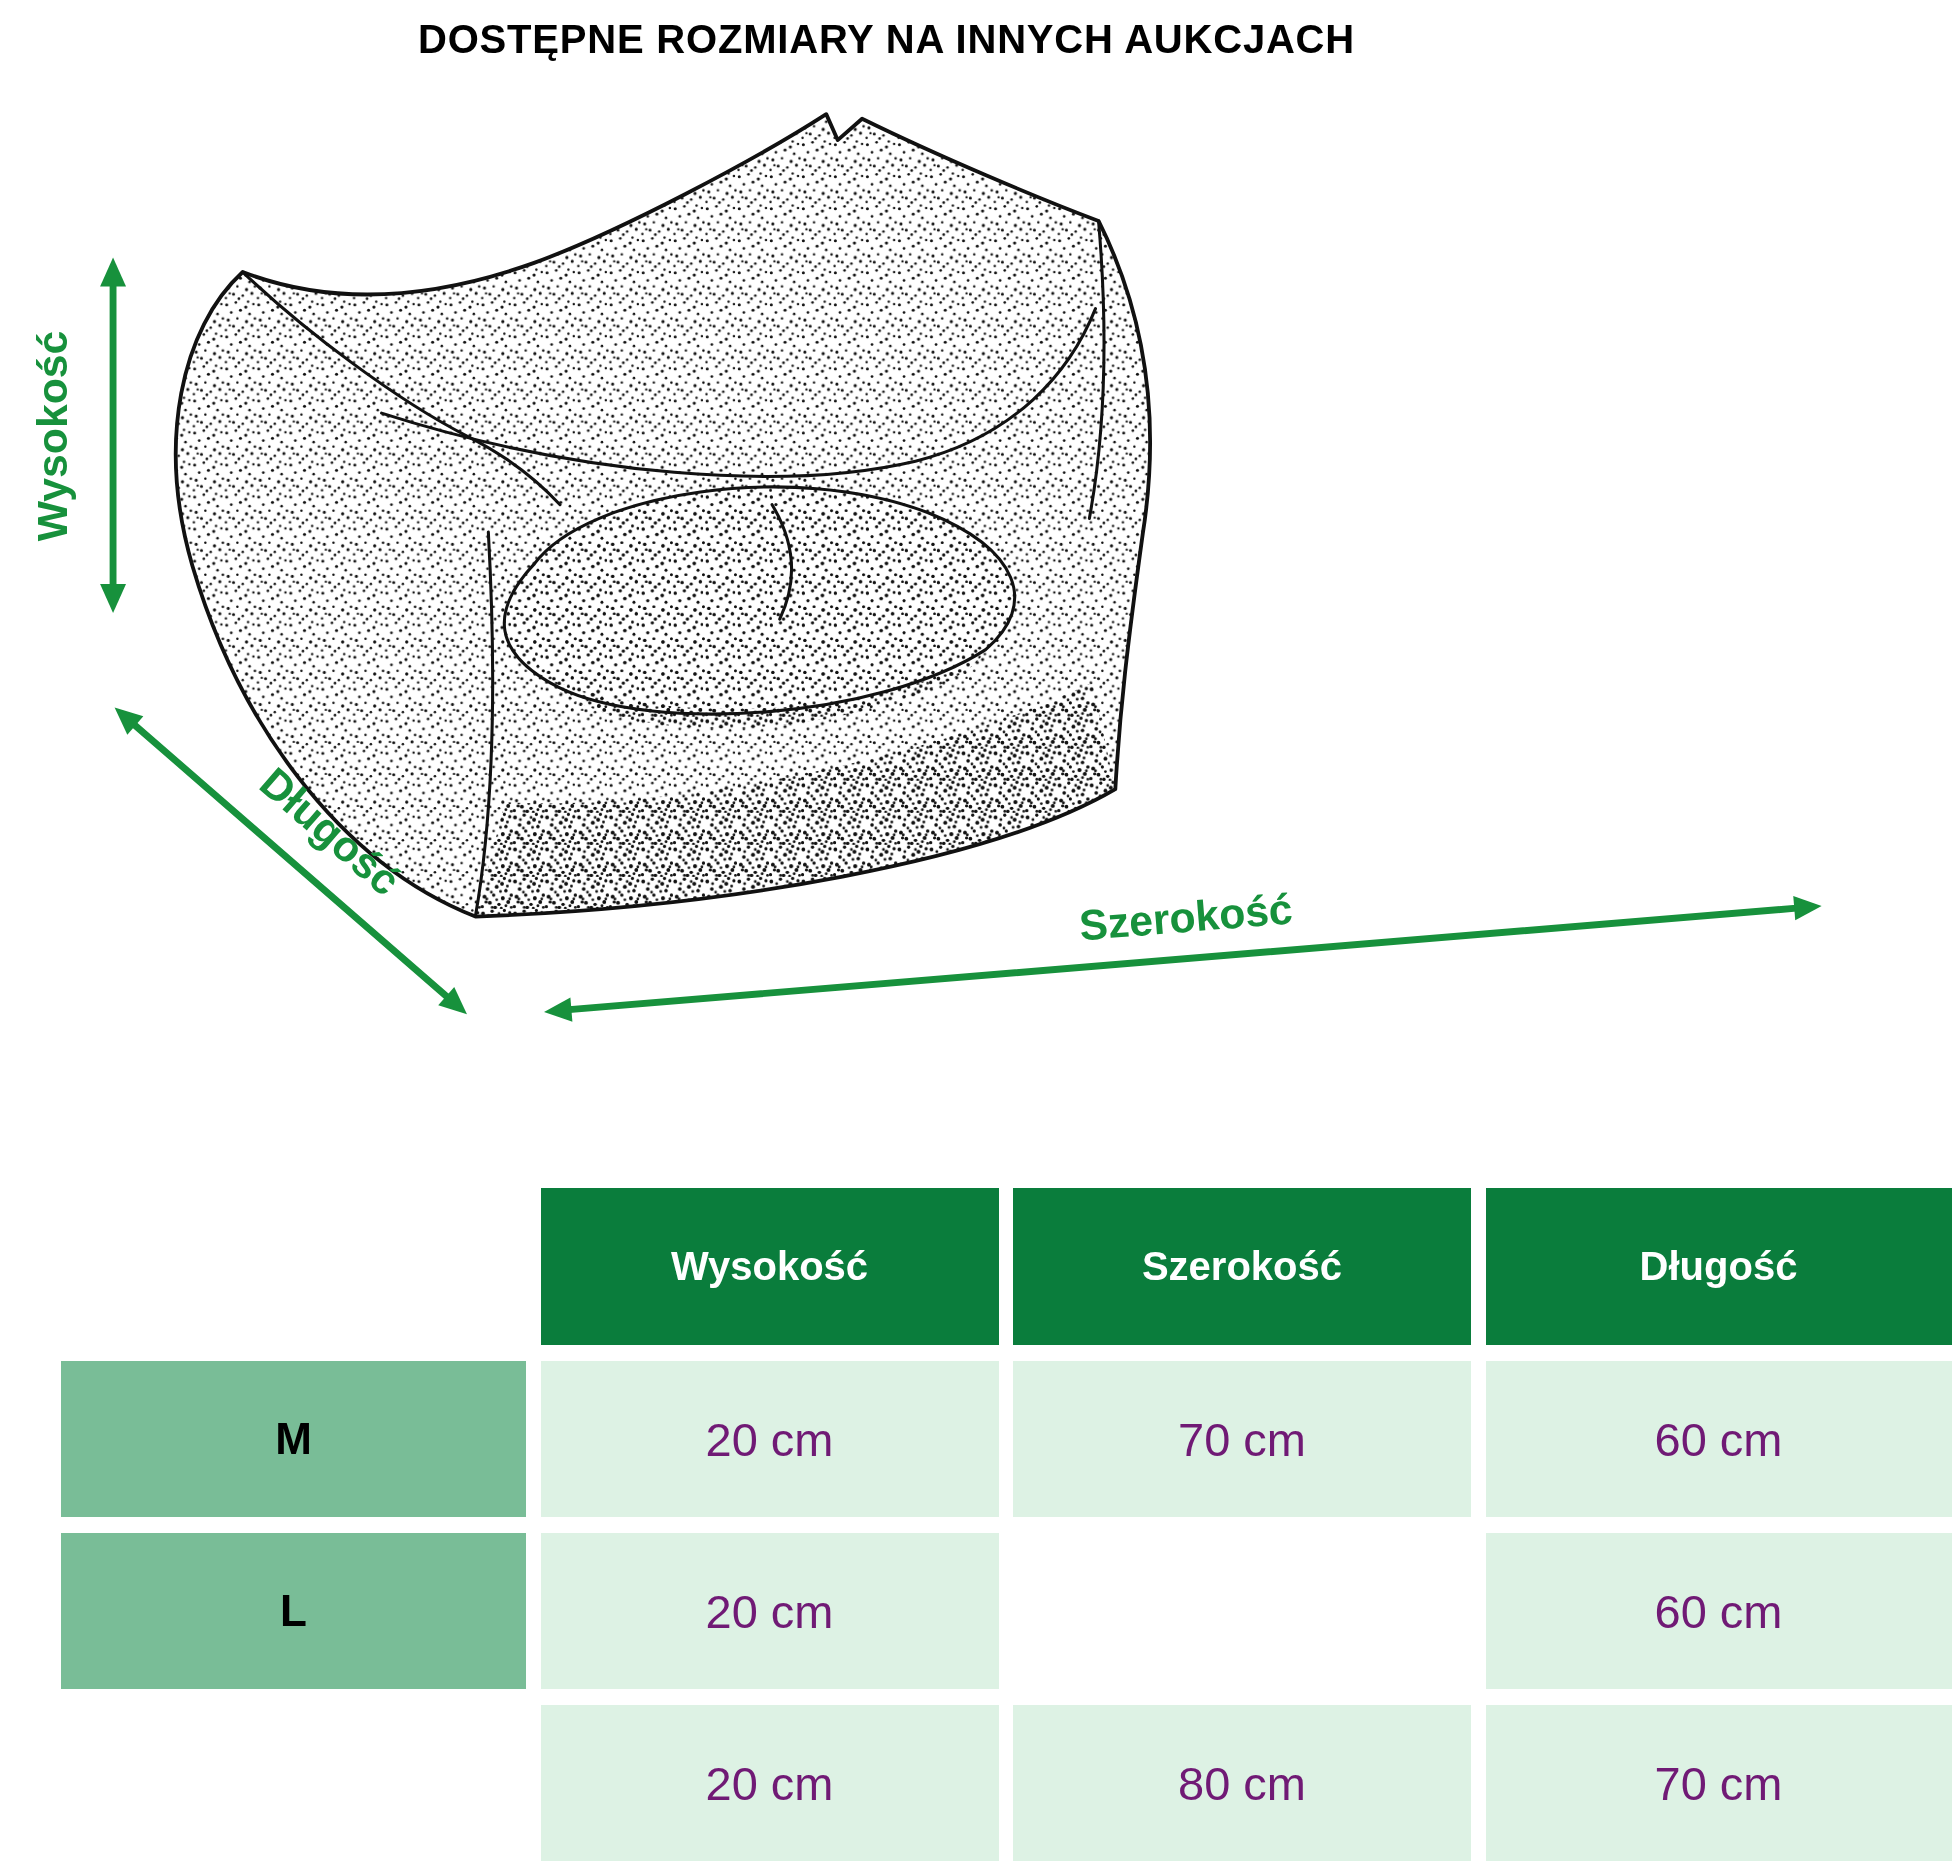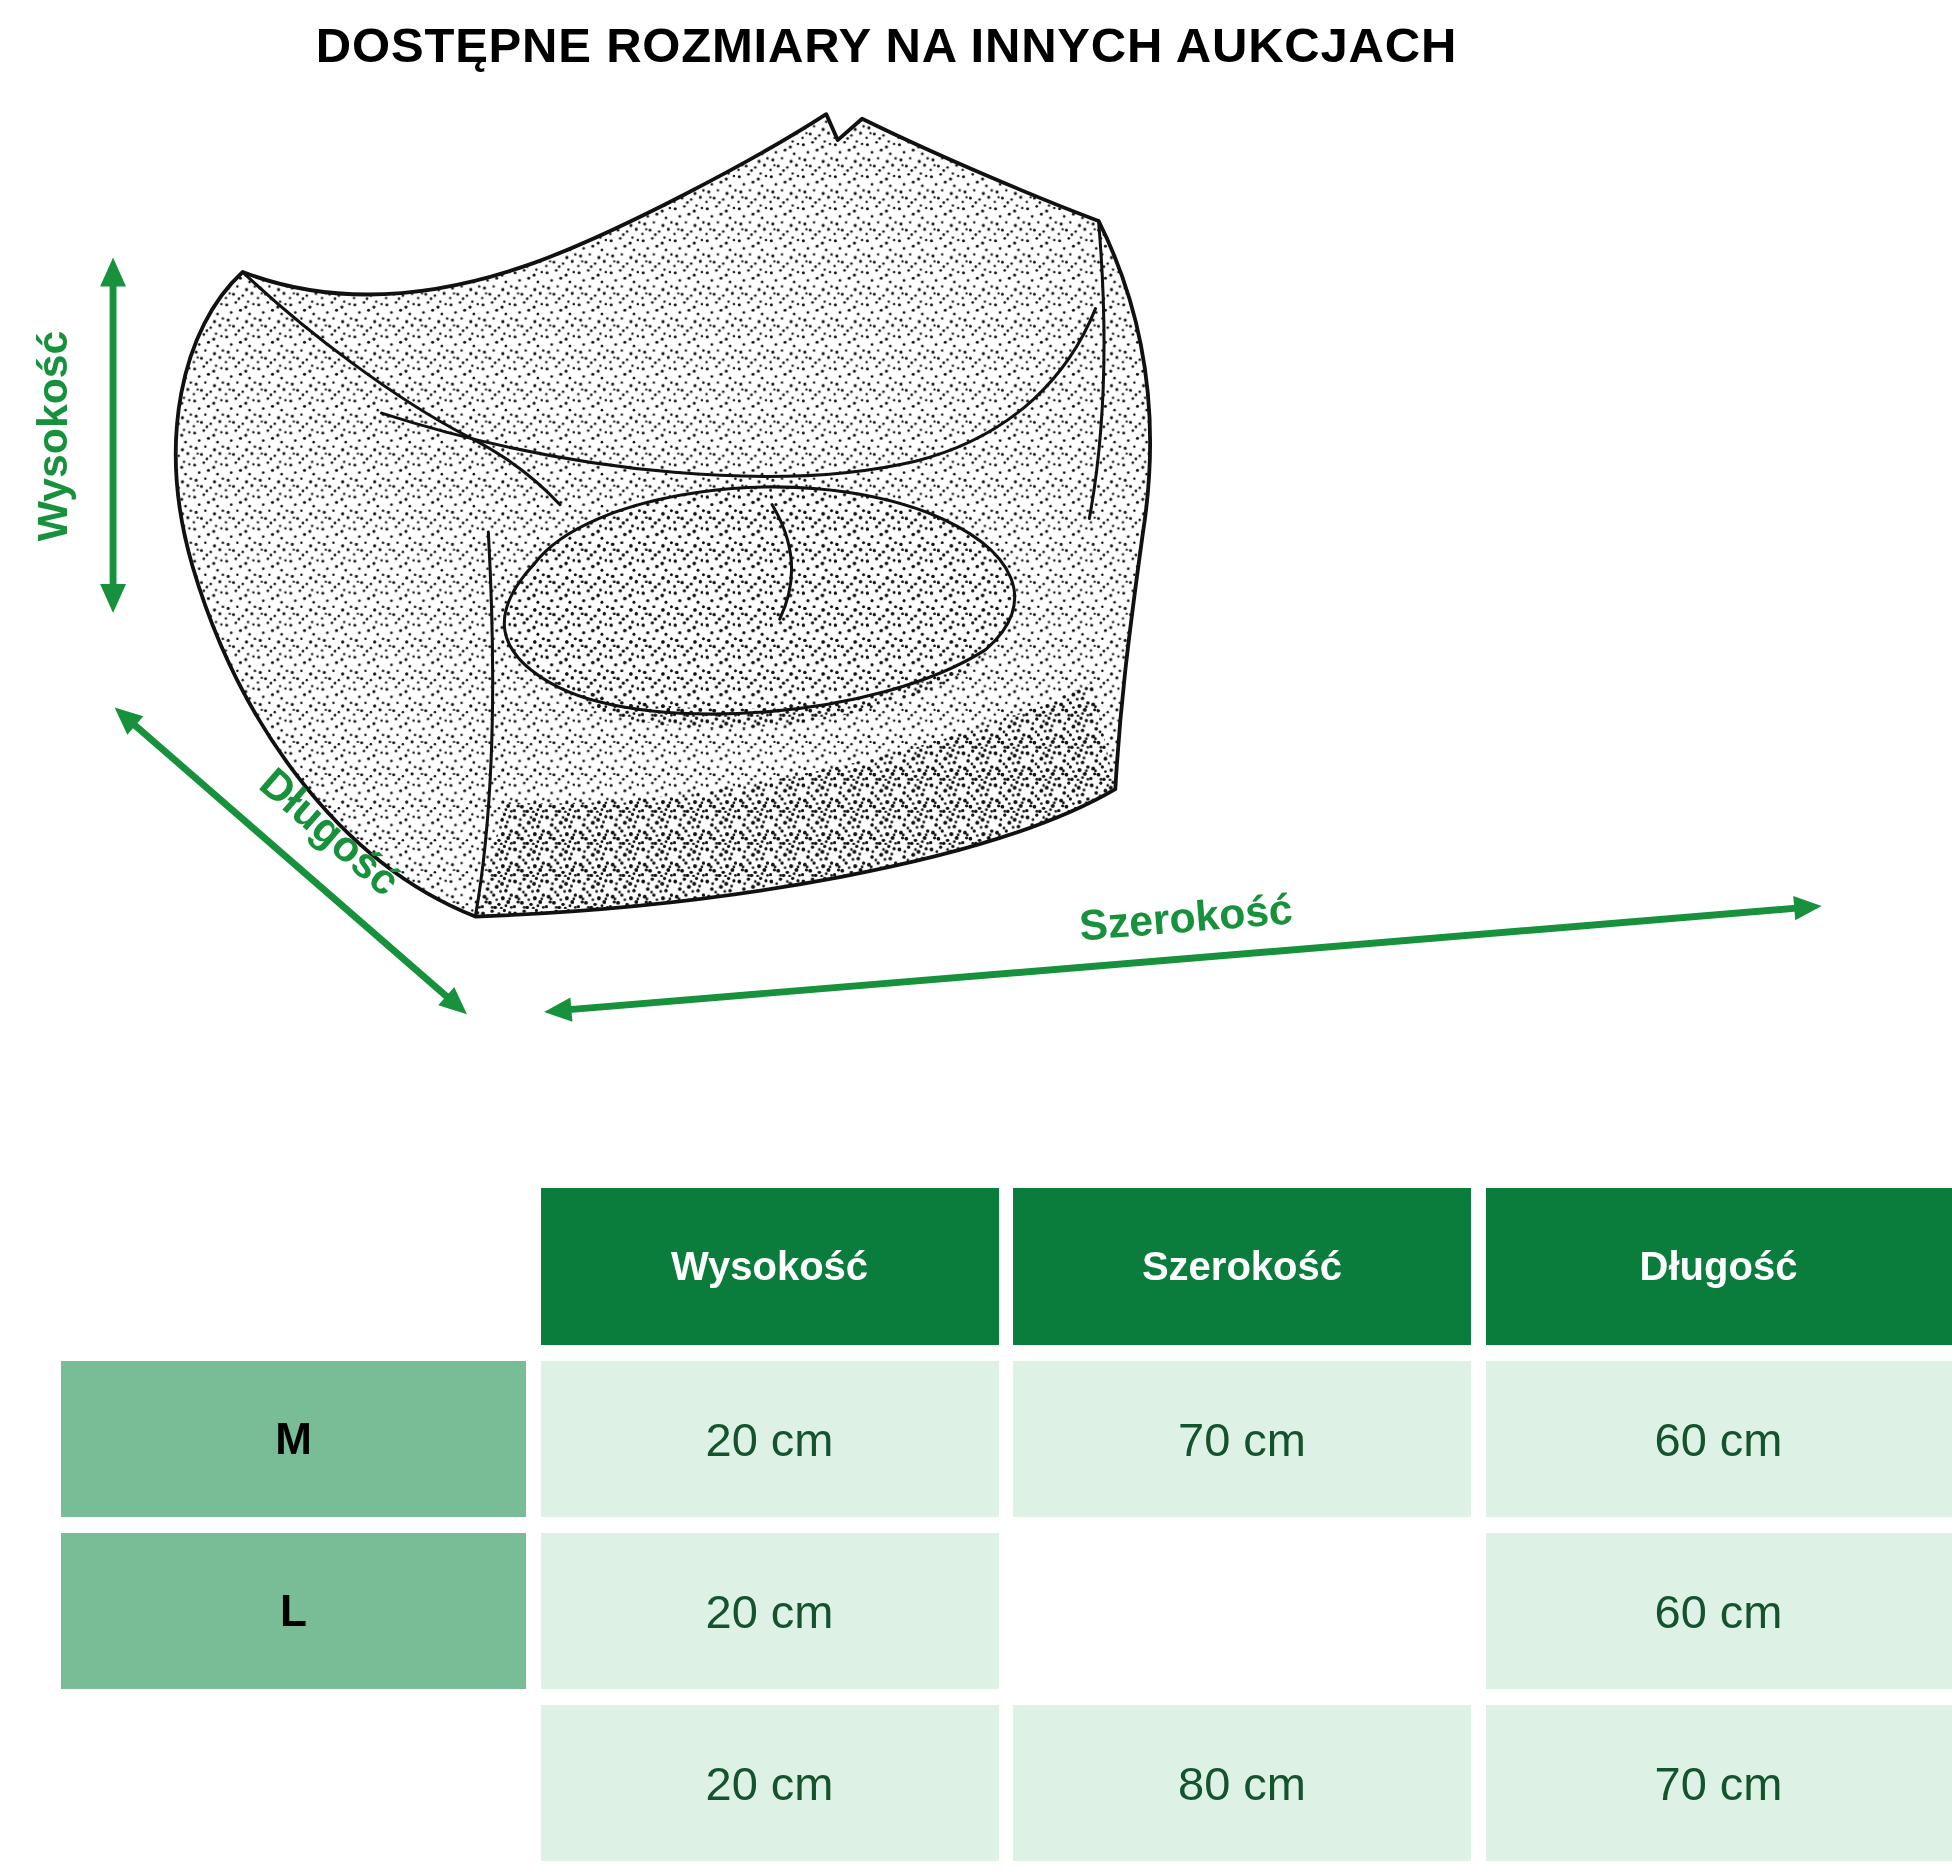--- a/index.html
+++ b/index.html
@@ -3,41 +3,41 @@
 <meta charset="utf-8">
 <style>
   html,body{margin:0;padding:0;background:#ffffff;}
   .page{
     position:relative;width:1953px;height:1873px;background:#ffffff;overflow:hidden;
     font-family:"Liberation Sans",sans-serif;
   }
   
   .title{
     position:absolute;top:17px;left:0;width:1773px;
-    text-align:center;font-size:49px;font-weight:700;letter-spacing:0.8px;
+    text-align:center;font-size:40px;font-weight:700;letter-spacing:0.8px;
     color:#000;margin:0;white-space:nowrap;
   }
   
   .diagram{position:absolute;top:76px;left:0;width:1953px;height:1106px;}
   .diagram svg{display:block;width:1953px;height:1106px;}
   .outline-thin{fill:none;stroke:#111;stroke-width:4;stroke-linecap:round;stroke-linejoin:round;}
   .arrow-shaft{stroke:#17913c;stroke-width:9;stroke-linecap:round;fill:none;}
   .arrow-head{fill:#17913c;stroke:none;}
   .dim-label{fill:#17913c;font-family:"Liberation Sans",sans-serif;font-size:56px;font-weight:700;}
   
   .size-table{
     position:absolute;left:61px;top:1188px;width:1892px;height:672px;
     display:grid;
     grid-template-columns:465px 14.5px 458px 14.5px 458px 14.5px 466px;
     grid-template-rows:157px 16px 156px 16px 156px 16px 156px;
   }
   .cell{display:flex;align-items:center;justify-content:center;}
   .th{background:#0a7d3c;color:#ffffff;font-size:40px;font-weight:700;}
   .size{background:#79bd97;color:#000000;font-size:44px;font-weight:700;}
-  .val{background:#ddf2e4;color:#14532d;font-size:47px;font-weight:300;}
+  .val{background:#ddf2e4;color:#701a75;font-size:47px;font-weight:300;}
   .c3{grid-column:3;} .c5{grid-column:5;} .c7{grid-column:7;} .c1{grid-column:1;}
   .r1{grid-row:1;} .r3{grid-row:3;} .r5{grid-row:5;} .r7{grid-row:7;}
 </style>
 </head>
 <body>
 
 <div class="page">
 
   <h1 class="title">DOSTĘPNE ROZMIARY NA INNYCH AUKCJACH</h1>
 

